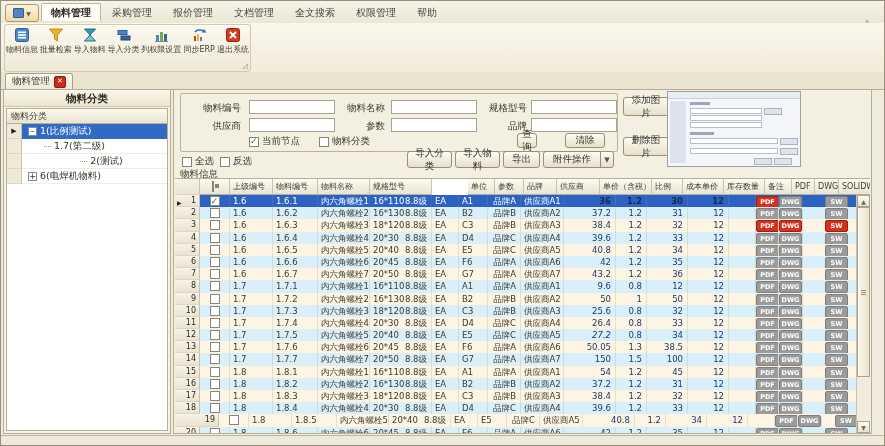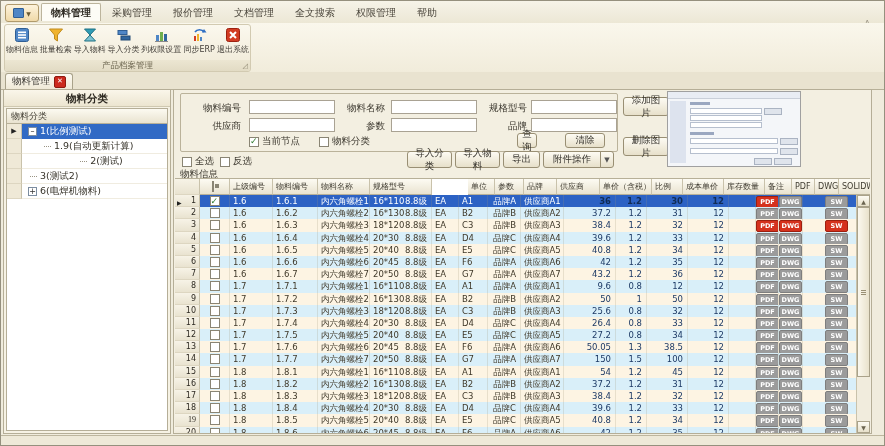--- a/index.html
+++ b/index.html
@@ -202,21 +202,20 @@
           <div class="rbtn">
             <span class="ric">
               <svg width="16" height="16">
                 <rect x="1.5" y="1.5" width="13" height="13" rx="2" fill="#d23b22" stroke="#9c2110"></rect>
                 <path d="M5 5 L11 11 M11 5 L5 11" stroke="#fff" stroke-width="2"></path>
               </svg>
             </span>
             <span class="rlb">退出系统</span>
           </div>
         </div>
-      <div class="rgroup-label">产品档案管理</div>
       <div class="rgroup-corner">◿</div>
     </div>
   </div>
 
   <div class="doctabs">
     <div class="doctab">
       <span>物料管理</span>
       <span class="closebox">✕</span>
     </div>
   </div>
@@ -232,35 +231,28 @@
               <div class="ind">▶</div>
               <div class="tcontent sel" style="padding-left: 2px;">
                 <span class="expbox">–</span>
                 <span>1(比例测试)</span>
               </div>
             </div>
             <div class="trow">
               <div class="ind"></div>
               <div class="tcontent" style="padding-left: 16px;">
                 <span class="tree-tick"></span>
-                <span>1.9(自动更新计算)</span>
+                <span>1.7(第二级)</span>
               </div>
             </div>
             <div class="trow">
               <div class="ind"></div>
               <div class="tcontent" style="padding-left: 8px; justify-content: center;">
                 <span class="tree-tick"></span>
                 <span>2(测试)</span>
-              </div>
-            </div>
-            <div class="trow">
-              <div class="ind"></div>
-              <div class="tcontent" style="padding-left: 2px;">
-                <span class="tree-tick"></span>
-                <span>3(测试2)</span>
               </div>
             </div>
             <div class="trow">
               <div class="ind"></div>
               <div class="tcontent" style="padding-left: 2px;">
                 <span class="expbox">+</span>
                 <span>6(电焊机物料)</span>
               </div>
             </div>
           </div>
@@ -616,21 +608,21 @@
               <div class="gc" style="width: 45px; flex: 0 0 auto;">1.7.5</div>
               <div class="gc" style="width: 52px; flex: 0 0 auto;">内六角螺栓5</div>
               <div class="gc speccell" style="width: 62px; flex: 0 0 auto;">
                 <span>20*40</span>
                 <span class="grade">8.8级</span>
               </div>
               <div class="gc" style="width: 27px; flex: 0 0 auto;">EA</div>
               <div class="gc" style="width: 29px; flex: 0 0 auto;">E5</div>
               <div class="gc r" style="width: 33px; flex: 0 0 auto;">品牌C</div>
               <div class="gc" style="width: 43px; flex: 0 0 auto;">供应商A5</div>
-              <div class="gc numcell" style="width: 52px; flex: 0 0 auto;">27.2</div>
+              <div class="gc numcell" style="width: 52px; flex: 0 0 auto; font-style: italic;">27.2</div>
               <div class="gc numcell" style="width: 31px; flex: 0 0 auto;">0.8</div>
               <div class="gc numcell" style="width: 41px; flex: 0 0 auto;">34</div>
               <div class="gc numcell" style="width: 41px; flex: 0 0 auto;">12</div>
               <div class="gc" style="width: 27px; flex: 0 0 auto;"></div>
               <div class="gc ctr" style="width: 23px; flex: 0 0 auto;"><span class="badge gray">PDF</span></div>
               <div class="gc ctr" style="width: 24px; flex: 0 0 auto;"><span class="badge gray">DWG</span></div>
               <div class="gc ctr" style="flex: 1 1 0%; border-right: none;"><span class="badge gray">SW</span></div>
             </div>
             <div class="grow odd">
               <div class="gc rownum" style="width: 25px; flex: 0 0 auto;">13</div>
@@ -764,21 +756,21 @@
               <div class="gc numcell" style="width: 52px; flex: 0 0 auto;">39.6</div>
               <div class="gc numcell" style="width: 31px; flex: 0 0 auto;">1.2</div>
               <div class="gc numcell" style="width: 41px; flex: 0 0 auto;">33</div>
               <div class="gc numcell" style="width: 41px; flex: 0 0 auto;">12</div>
               <div class="gc" style="width: 27px; flex: 0 0 auto;"></div>
               <div class="gc ctr" style="width: 23px; flex: 0 0 auto;"><span class="badge gray">PDF</span></div>
               <div class="gc ctr" style="width: 24px; flex: 0 0 auto;"><span class="badge gray">DWG</span></div>
               <div class="gc ctr" style="flex: 1 1 0%; border-right: none;"><span class="badge gray">SW</span></div>
             </div>
             <div class="grow odd">
-              <div class="gc rownum" style="width: 25px; flex: 0 0 auto; font-family: Liberation Serif, serif;">19</div>
+              <div class="gc rownum" style="width: 44px; flex: 0 0 auto;">19</div>
               <div class="gc ctr" style="width: 30px; flex: 0 0 auto;"><span class="cb" style="display: inline-block; margin-top: 1px; background: rgb(255, 255, 255);"></span></div>
               <div class="gc" style="width: 43px; flex: 0 0 auto;">1.8</div>
               <div class="gc" style="width: 45px; flex: 0 0 auto;">1.8.5</div>
               <div class="gc" style="width: 52px; flex: 0 0 auto;">内六角螺栓5</div>
               <div class="gc speccell" style="width: 62px; flex: 0 0 auto;">
                 <span>20*40</span>
                 <span class="grade">8.8级</span>
               </div>
               <div class="gc" style="width: 27px; flex: 0 0 auto;">EA</div>
               <div class="gc" style="width: 29px; flex: 0 0 auto;">E5</div>

